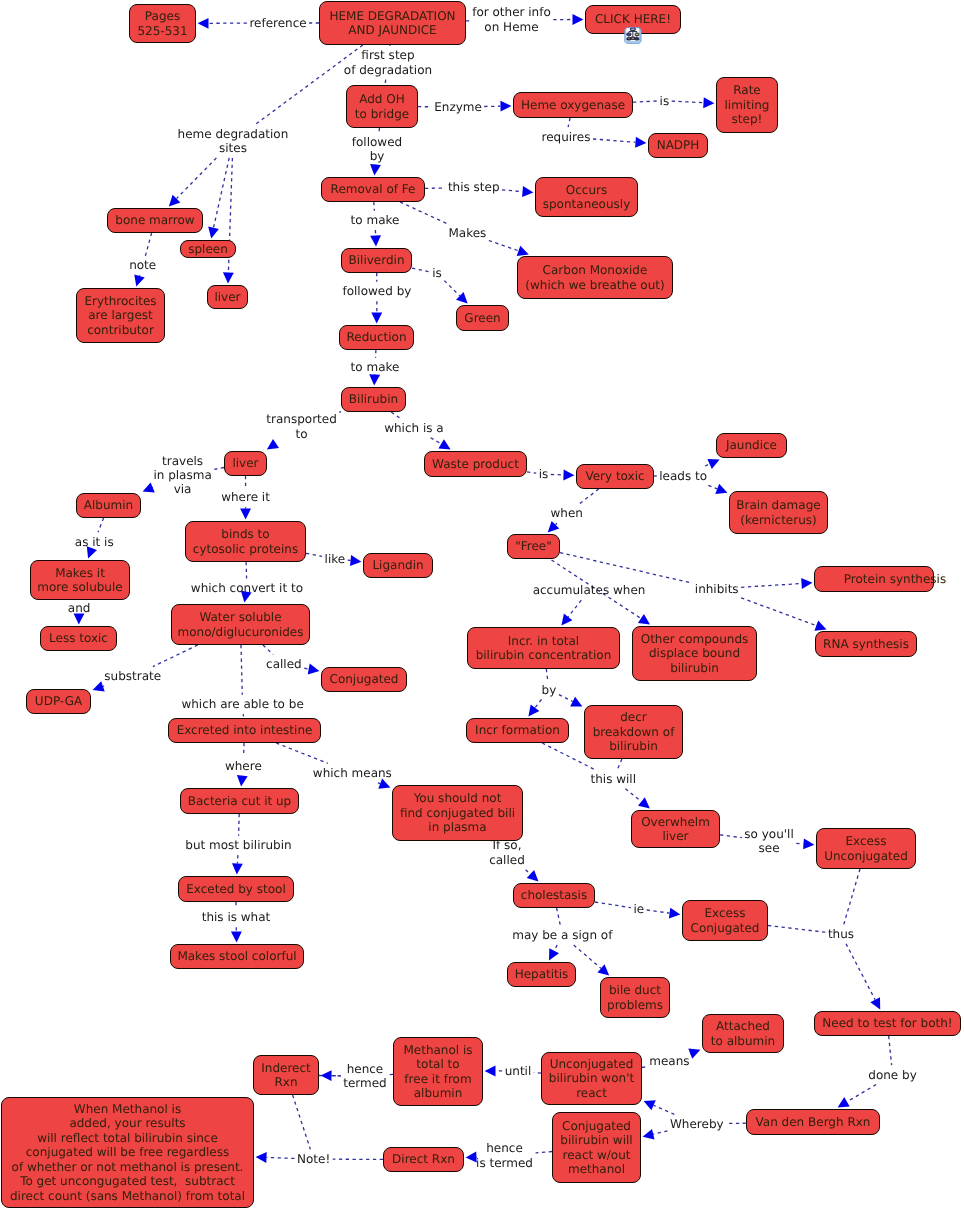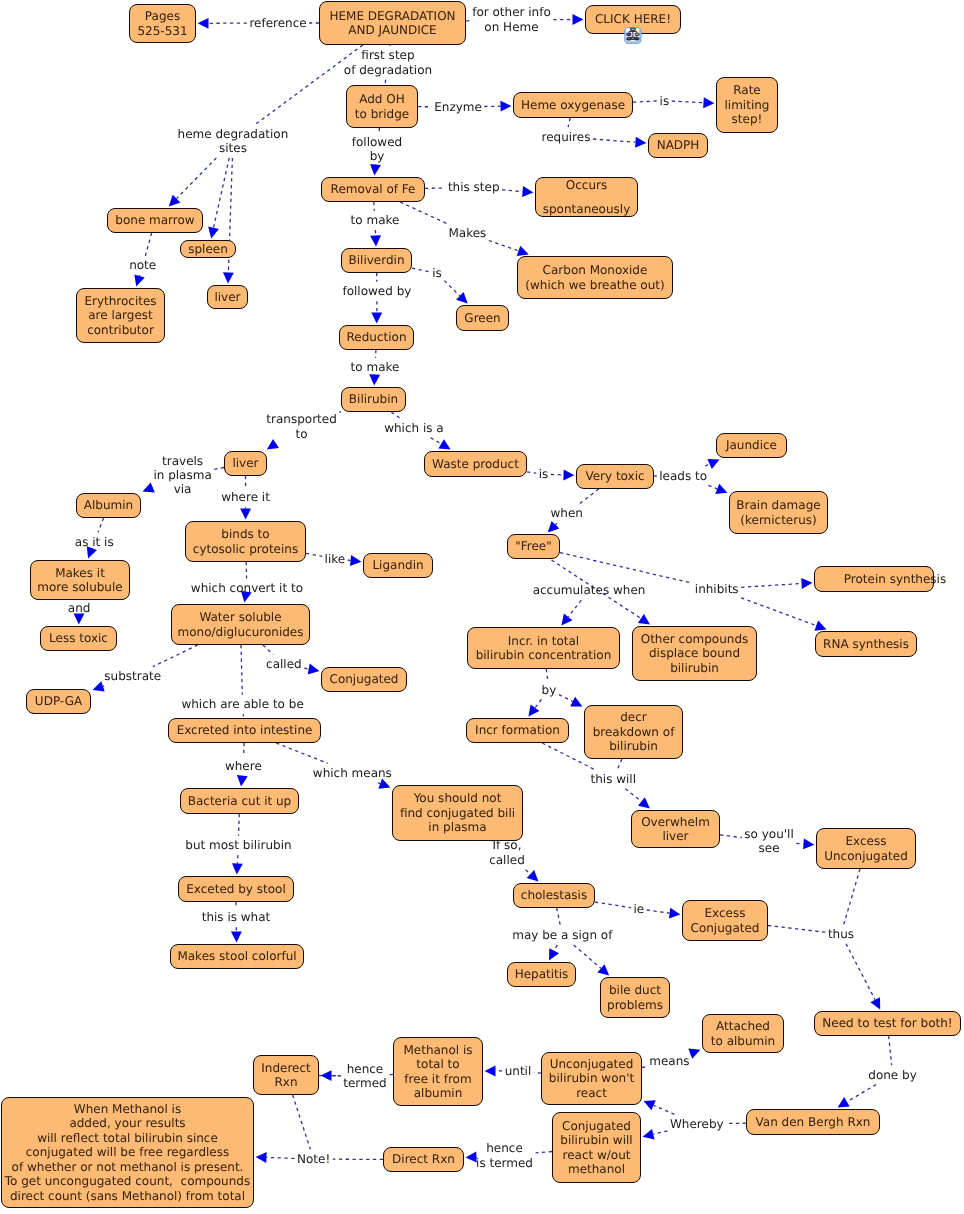--- a/index.html
+++ b/index.html
@@ -5,21 +5,21 @@
 <style>
   html,body{margin:0;padding:0;background:#ffffff;}
   body{width:964px;height:1214px;position:relative;overflow:hidden;
        font-family:"DejaVu Sans",sans-serif;
        -webkit-font-smoothing:antialiased;
        text-rendering:geometricPrecision;}
   #map{position:absolute;left:0;top:0;width:964px;height:1214px;}
   #edges{position:absolute;left:0;top:0;width:964px;height:1214px;}
   .ln{stroke:#31319e;stroke-width:1.3;stroke-dasharray:3.3 3.5;fill:none;}
   .ah{fill:#0000f0;stroke:none;}
-  .node{position:absolute;box-sizing:border-box;background:#fdba74;
+  .node{position:absolute;box-sizing:border-box;background:#ef4444;
         border:1.25px solid #150a00;border-radius:8px;
         display:flex;align-items:center;justify-content:center;flex-direction:column;
         color:#34200c;font-size:12.0px;line-height:14.4px;text-align:center;
         white-space:pre;}
   .lbl{position:absolute;color:#1a1a1a;font-size:12.0px;line-height:14.4px;
        text-align:center;white-space:pre;}
   .cmap-icon{position:absolute;width:17.9px;height:17.2px;}
 </style>
 </head>
 <body>
@@ -192,21 +192,21 @@
 <line x1="292.6" y1="1095.0" x2="310.4" y2="1149.4" class="ln"></line>
 </svg>
 <div class="node" style="left:129px;top:4px;width:67px;height:39px;"><span>Pages</span><span>525-531</span></div>
 <div class="node" style="left:319px;top:1px;width:147px;height:44px;"><span>HEME DEGRADATION</span><span>AND JAUNDICE</span></div>
 <div class="node" style="left:585px;top:5px;width:96px;height:29px;"><span>CLICK HERE!</span></div>
 <div class="node" style="left:346px;top:85px;width:72px;height:43px;"><span>Add OH</span><span>to bridge</span></div>
 <div class="node" style="left:513px;top:92px;width:120px;height:26px;"><span>Heme oxygenase</span></div>
 <div class="node" style="left:716px;top:77px;width:62px;height:56px;"><span>Rate</span><span>limiting</span><span>step!</span></div>
 <div class="node" style="left:648px;top:133px;width:60px;height:25px;"><span>NADPH</span></div>
 <div class="node" style="left:321px;top:177px;width:104px;height:25px;"><span>Removal of Fe</span></div>
-<div class="node" style="left:535px;top:177px;width:103px;height:40px;justify-content:space-between;"><span>Occurs</span><span>spontaneously</span></div>
+<div class="node" style="left:535px;top:177px;width:103px;height:40px;"><span>Occurs</span><span>spontaneously</span></div>
 <div class="node" style="left:107px;top:208px;width:96px;height:25px;"><span>bone marrow</span></div>
 <div class="node" style="left:180px;top:240px;width:56px;height:18px;"><span>spleen</span></div>
 <div class="node" style="left:207px;top:285px;width:41px;height:24px;"><span>liver</span></div>
 <div class="node" style="left:76px;top:288px;width:89px;height:55px;"><span>Erythrocites</span><span>are largest</span><span>contributor</span></div>
 <div class="node" style="left:341px;top:248px;width:71px;height:25px;"><span>Biliverdin</span></div>
 <div class="node" style="left:517px;top:256px;width:156px;height:43px;"><span>Carbon Monoxide</span><span>(which we breathe out)</span></div>
 <div class="node" style="left:456px;top:305px;width:53px;height:26px;"><span>Green</span></div>
 <div class="node" style="left:339px;top:325px;width:75px;height:25px;"><span>Reduction</span></div>
 <div class="node" style="left:341px;top:387px;width:65px;height:25px;"><span>Bilirubin</span></div>
 <div class="node" style="left:424px;top:451px;width:103px;height:26px;"><span>Waste product</span></div>
@@ -241,21 +241,21 @@
 <div class="node" style="left:507px;top:962px;width:69px;height:25px;"><span>Hepatitis</span></div>
 <div class="node" style="left:600px;top:977px;width:70px;height:41px;"><span>bile duct</span><span>problems</span></div>
 <div class="node" style="left:702px;top:1014px;width:82px;height:39px;"><span>Attached</span><span>to albumin</span></div>
 <div class="node" style="left:814px;top:1011px;width:147px;height:25px;"><span>Need to test for both!</span></div>
 <div class="node" style="left:393px;top:1037px;width:90px;height:69px;"><span>Methanol is</span><span>total to</span><span>free it from</span><span>albumin</span></div>
 <div class="node" style="left:253px;top:1055px;width:66px;height:40px;"><span>Inderect</span><span>Rxn</span></div>
 <div class="node" style="left:541px;top:1052px;width:101px;height:53px;"><span>Unconjugated</span><span>bilirubin won't</span><span>react</span></div>
 <div class="node" style="left:552px;top:1112px;width:89px;height:71px;"><span>Conjugated</span><span>bilirubin will</span><span>react w/out</span><span>methanol</span></div>
 <div class="node" style="left:746px;top:1109px;width:134px;height:26px;"><span>Van den Bergh Rxn</span></div>
 <div class="node" style="left:383px;top:1147px;width:81px;height:25px;"><span>Direct Rxn</span></div>
-<div class="node" style="left:1px;top:1097px;width:253px;height:111px;"><span>When Methanol is</span><span>added, your results</span><span>will reflect total bilirubin since</span><span>conjugated will be free regardless</span><span>of whether or not methanol is present.</span><span>To get uncongugated count,  compounds</span><span>direct count (sans Methanol) from total</span></div>
+<div class="node" style="left:1px;top:1097px;width:253px;height:111px;"><span>When Methanol is</span><span>added, your results</span><span>will reflect total bilirubin since</span><span>conjugated will be free regardless</span><span>of whether or not methanol is present.</span><span>To get uncongugated test,  subtract</span><span>direct count (sans Methanol) from total</span></div>
 <div class="lbl" style="left:245.4px;top:15.8px;width:65.3px;"><div>reference</div></div>
 <div class="lbl" style="left:468.2px;top:5.2px;width:86.6px;"><div>for other info</div><div>on Heme</div></div>
 <div class="lbl" style="left:339.9px;top:48.4px;width:96.2px;"><div>first step</div><div>of degradation</div></div>
 <div class="lbl" style="left:173.6px;top:126.6px;width:118.7px;"><div>heme degradation</div><div>sites</div></div>
 <div class="lbl" style="left:430.2px;top:99.7px;width:55.7px;"><div>Enzyme</div></div>
 <div class="lbl" style="left:655.6px;top:93.5px;width:17.6px;"><div>is</div></div>
 <div class="lbl" style="left:537.5px;top:129.7px;width:56.9px;"><div>requires</div></div>
 <div class="lbl" style="left:347.8px;top:134.8px;width:58.4px;"><div>followed</div><div>by</div></div>
 <div class="lbl" style="left:443.9px;top:180.2px;width:59.7px;"><div>this step</div></div>
 <div class="lbl" style="left:125.2px;top:258.3px;width:35.0px;"><div>note</div></div>

